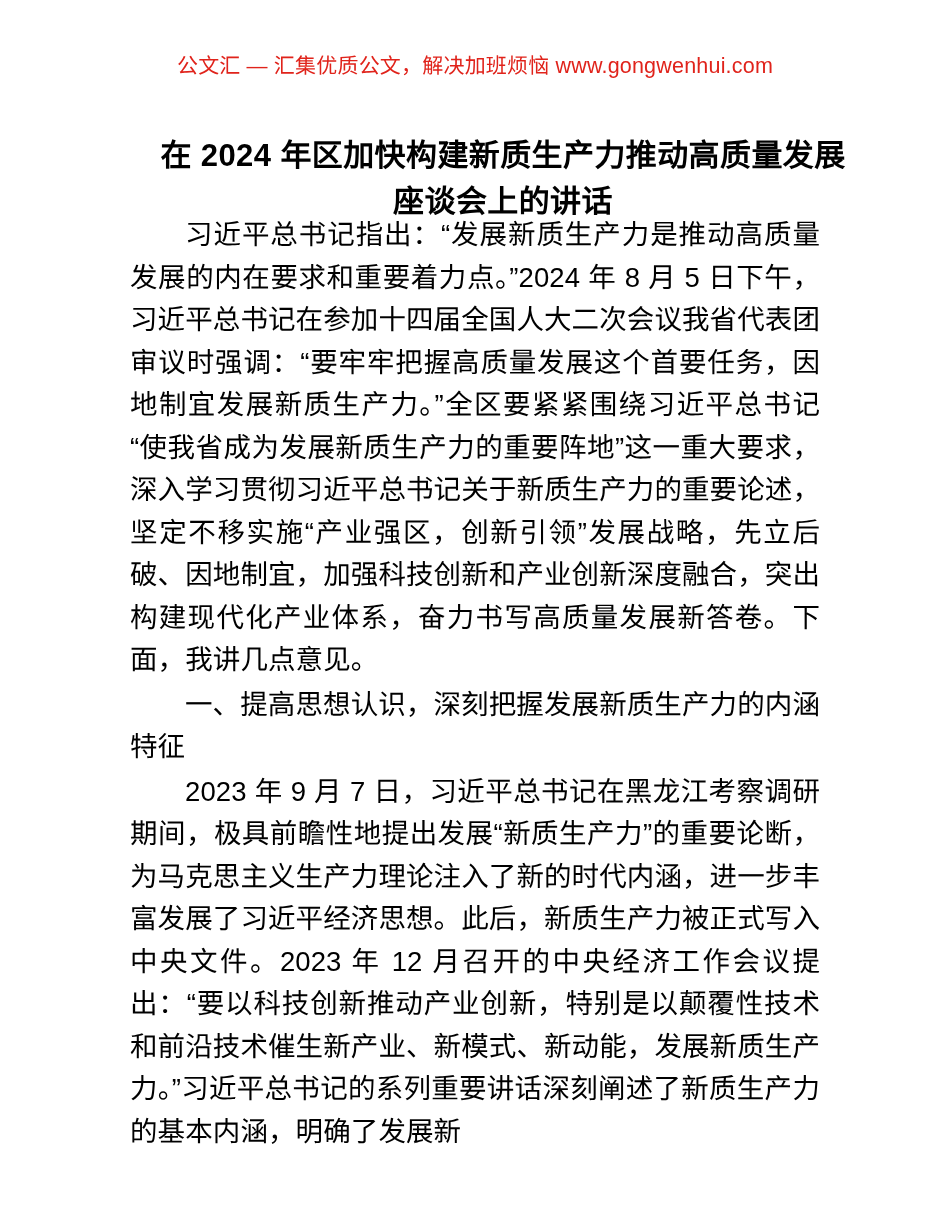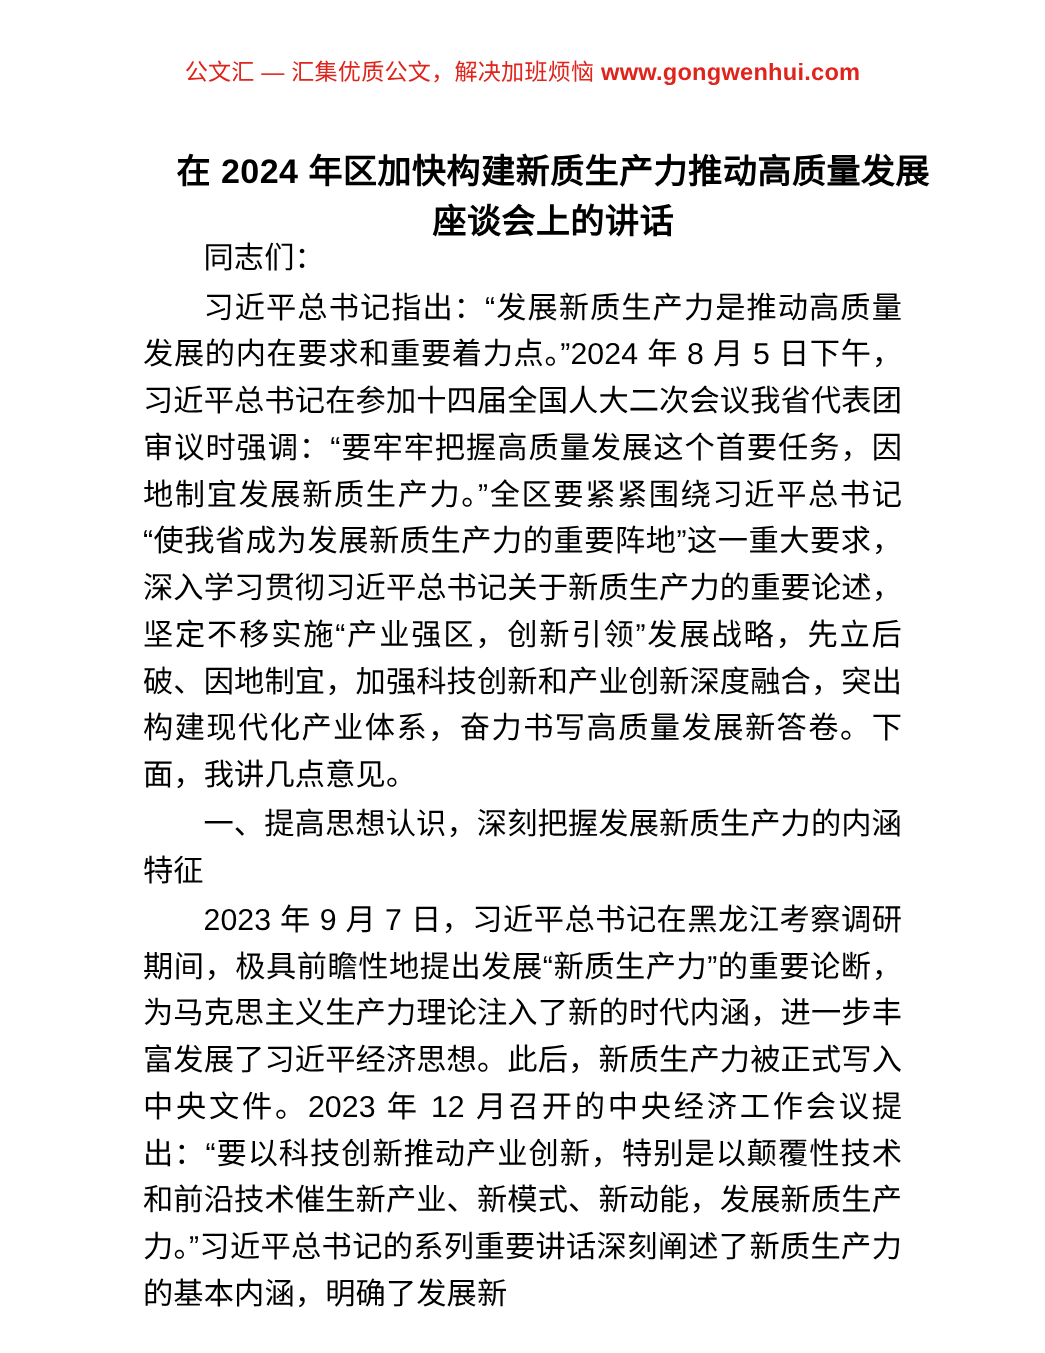--- a/index.html
+++ b/index.html
@@ -35,21 +35,21 @@
     font-size: 21px;
     line-height: 28px;
     letter-spacing: 0.2px;
     white-space: nowrap;
     user-select: none;
   }
   .wm-header .wm-cn {
     font-weight: 400;
   }
   .wm-header .wm-url {
-    font-weight: 700;
+    font-weight: 400;
     font-size: 21.5px;
   }
 
   
   .doc-title {
     position: absolute;
     top: 112px;
     left: 125px;
     width: 700px;
     text-align: center;
@@ -103,21 +103,20 @@
 <div class="page">
 
   <div class="wm-header" style="color: rgb(224, 35, 27);">
     <span class="wm-cn">公文汇 — 汇集优质公文，解决加班烦恼</span><span>&nbsp;</span><span class="wm-url">www.gongwenhui.com</span>
   </div>
 
   <h1 class="doc-title">在 2024 年区加快构建新质生产力推动高质量发展座谈会上的讲话</h1>
 
   <div class="doc-body">
 
-    <p class="para salutation">同志们：</p>
 
     <p class="para">习近平总书记指出：“发展新质生产力是推动高质量发展的内在要求和重要着力点。”2024 年 8 月 5 日下午，习近平总书记在参加十四届全国人大二次会议我省代表团审议时强调：“要牢牢把握高质量发展这个首要任务，因地制宜发展新质生产力。”全区要紧紧围绕习近平总书记“使我省成为发展新质生产力的重要阵地”这一重大要求，深入学习贯彻习近平总书记关于新质生产力的重要论述，坚定不移实施“产业强区，创新引领”发展战略，先立后破、因地制宜，加强科技创新和产业创新深度融合，突出构建现代化产业体系，奋力书写高质量发展新答卷。下面，我讲几点意见。</p>
 
     <p class="para heading">一、提高思想认识，深刻把握发展新质生产力的内涵特征</p>
 
     <p class="para clip">2023 年 9 月 7 日，习近平总书记在黑龙江考察调研期间，极具前瞻性地提出发展“新质生产力”的重要论断，为马克思主义生产力理论注入了新的时代内涵，进一步丰富发展了习近平经济思想。此后，新质生产力被正式写入中央文件。2023 年 12 月召开的中央经济工作会议提出：“要以科技创新推动产业创新，特别是以颠覆性技术和前沿技术催生新产业、新模式、新动能，发展新质生产力。”习近平总书记的系列重要讲话深刻阐述了新质生产力的基本内涵，明确了发展新</p>
 
   </div>
 
 </div>

